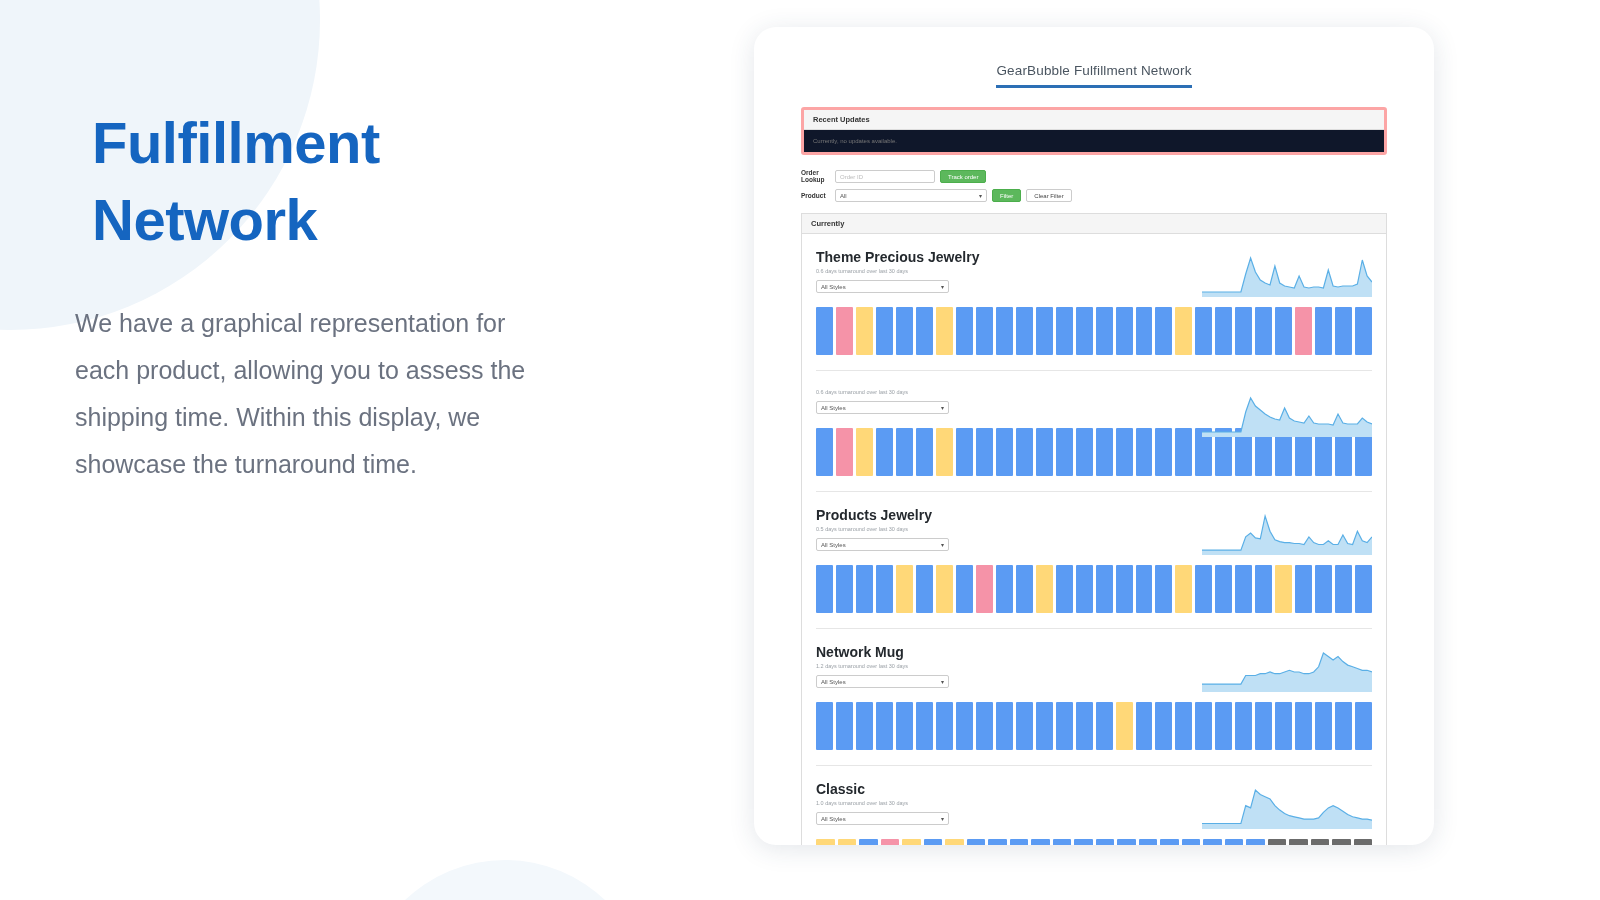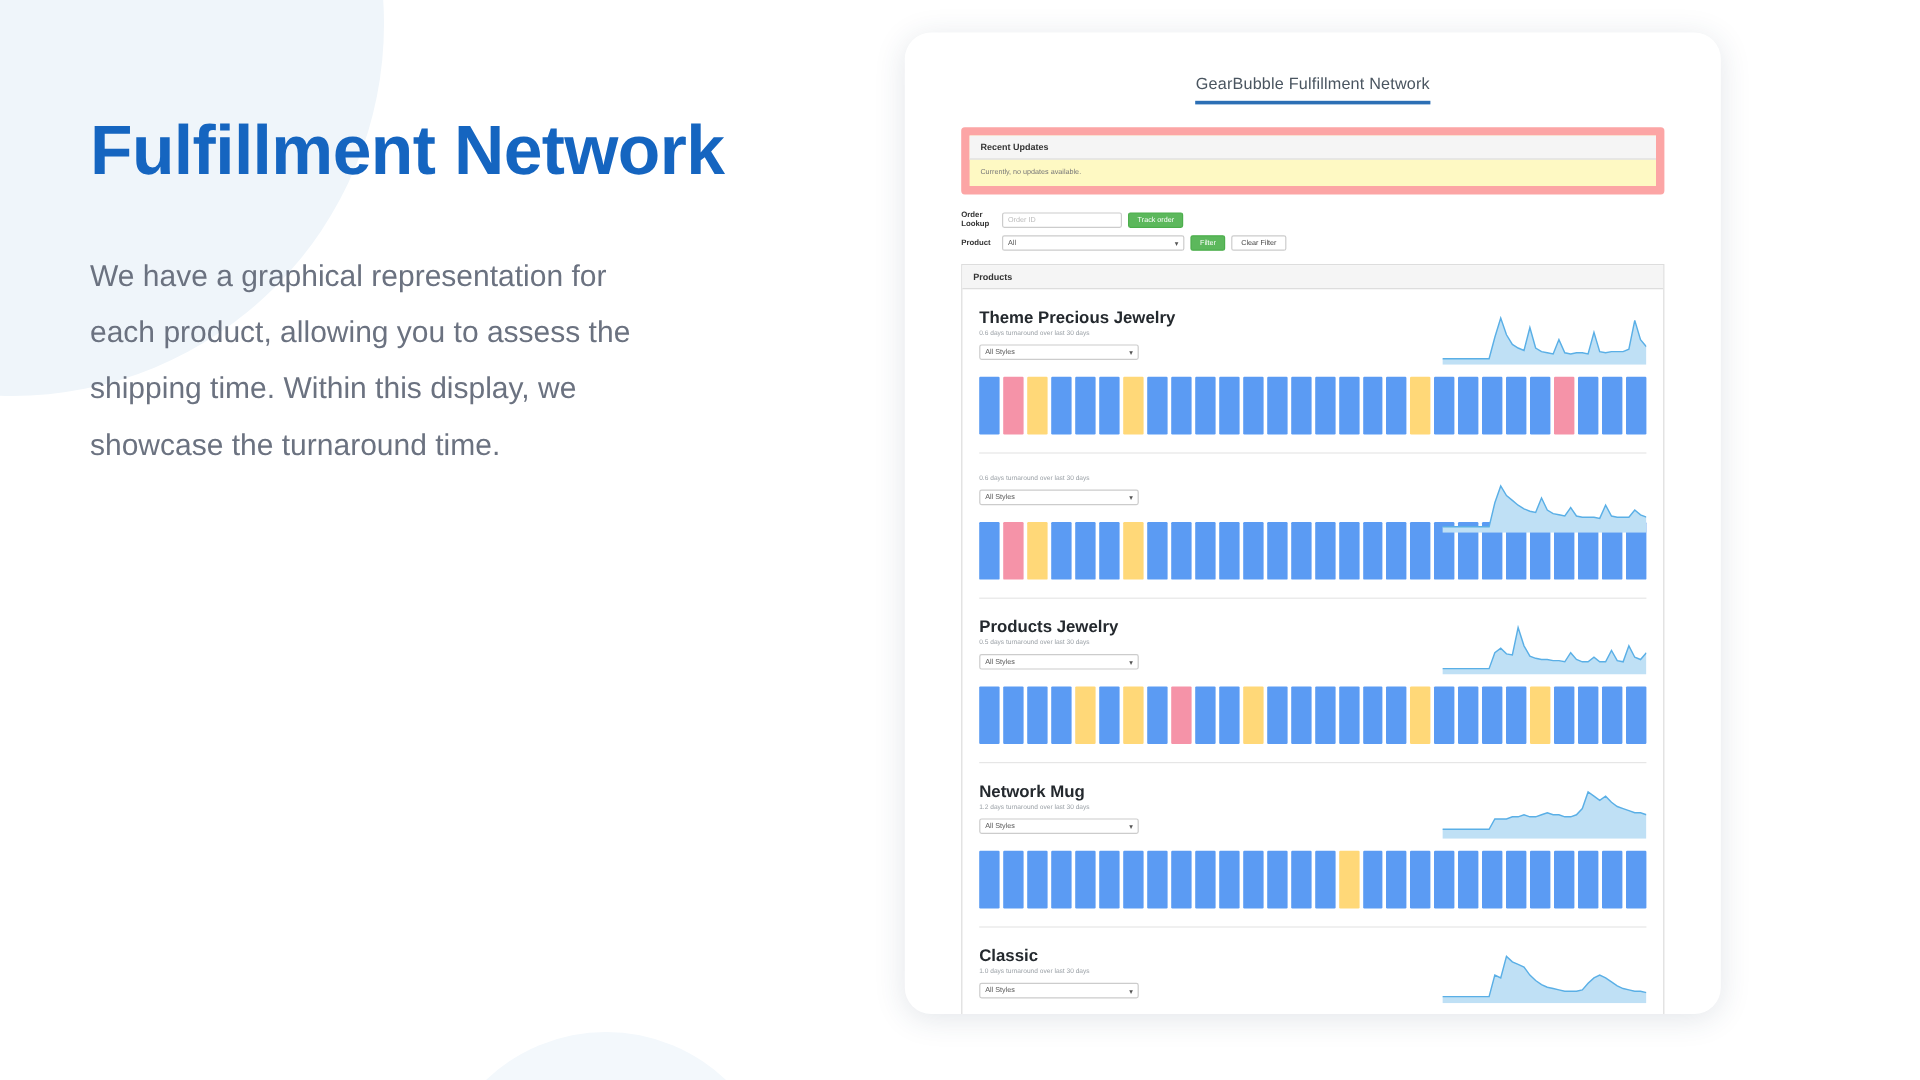--- a/index.html
+++ b/index.html
@@ -19,21 +19,21 @@
   #blobBottom {
     position:absolute; left:360px; top:860px;
     width:290px; height:290px; border-radius:50%;
     background:#f3f8fc; z-index:0;
   }
   #leftPane {
     position:absolute; left:75px; top:88px; width:560px; z-index:2;
   }
   #headline {
     font-size:58px; font-weight:bold; color:#1565c0;
-    line-height:1.32; letter-spacing:-0.5px; margin:0;
+    line-height:1.32; letter-spacing:-0.5px; margin:17px;
   }
   #bodyText {
     margin:42px 0 0 0; font-size:25px; line-height:1.88;
     color:#6b7280; font-weight:400; max-width:480px;
   }
 
   
   #device {
     position:absolute; left:754px; top:27px;
     width:680px; height:818px;
@@ -42,21 +42,21 @@
     z-index:3; overflow:hidden;
   }
   #appTitleWrap { text-align:center; padding-top:34px; }
   #appTitle {
     display:inline-block; font-size:13.5px; color:#4a5560;
     padding-bottom:7px; border-bottom:3px solid #2c6fb5;
     letter-spacing:.15px;
   }
   #appBody { padding:19px 47px 0 47px; }
 
-  .panel { border:7px solid #fca5a5; border-radius:3px; background:#fef9c3; }
+  .panel { border:3px solid #fca5a5; border-radius:3px; background:#0f172a; }
   .panel-head {
     background:#f5f5f5; border-bottom:1px solid #ddd;
     padding:5px 9px; font-size:7.5px; font-weight:bold; color:#333;
   }
   .panel-body { padding:8px 9px; font-size:6px; color:#777; }
 
   
   #filters { margin-top:14px; }
   .f-row { display:flex; align-items:center; margin-bottom:6px; }
   .f-label { font-size:6.5px; font-weight:bold; color:#333; width:34px; }
@@ -135,21 +135,21 @@
         <div class="f-select">
           <span>All</span>
           <span class="chev">▾</span>
         </div>
         <div class="btn btn-green">Filter</div>
         <div class="btn btn-light">Clear Filter</div>
       </div>
     </div>
 
     <div id="productsPanel">
-      <div id="productsHead">Products</div>
+      <div id="productsHead">Currently</div>
       <div id="productsList">
           <div class="product">
             <div class="p-head">
               <div class="p-name">Theme Precious Jewelry</div>
               <div class="p-sub">0.6 days turnaround over last 30 days</div>
               <div class="p-select">
                 <span>All Styles</span>
                 <span class="chev">▾</span>
               </div>
               <svg class="spark" viewBox="0 0 170 42" preserveAspectRatio="none">

